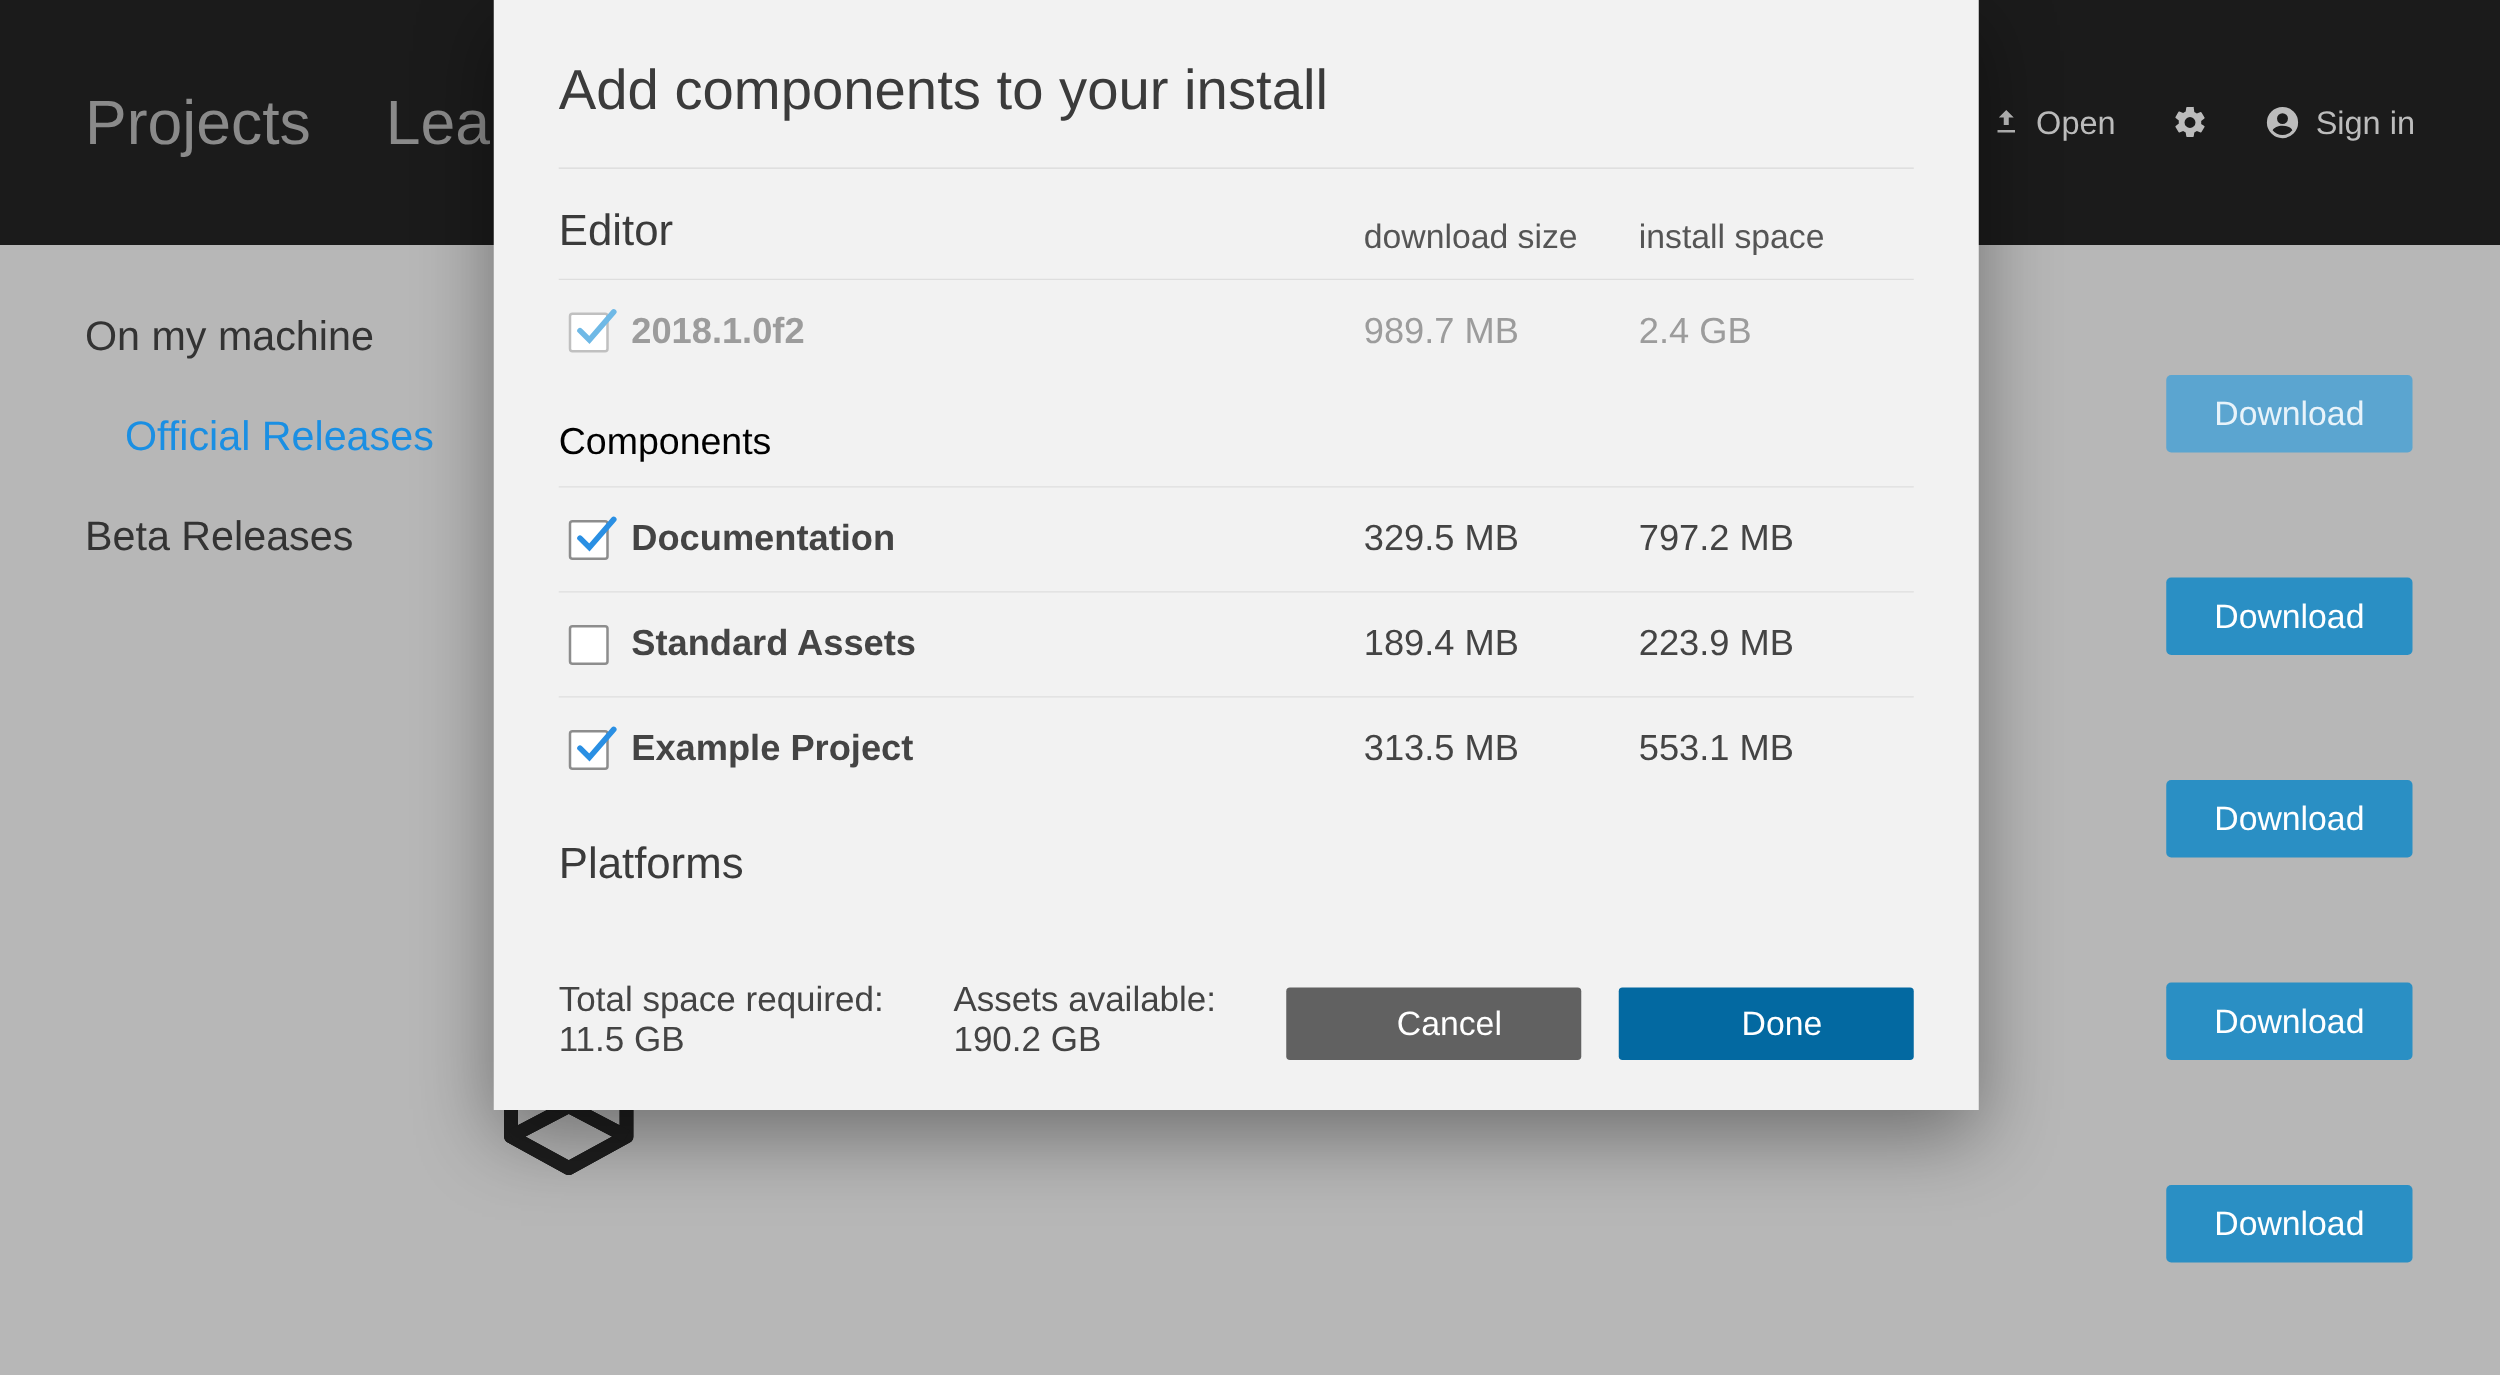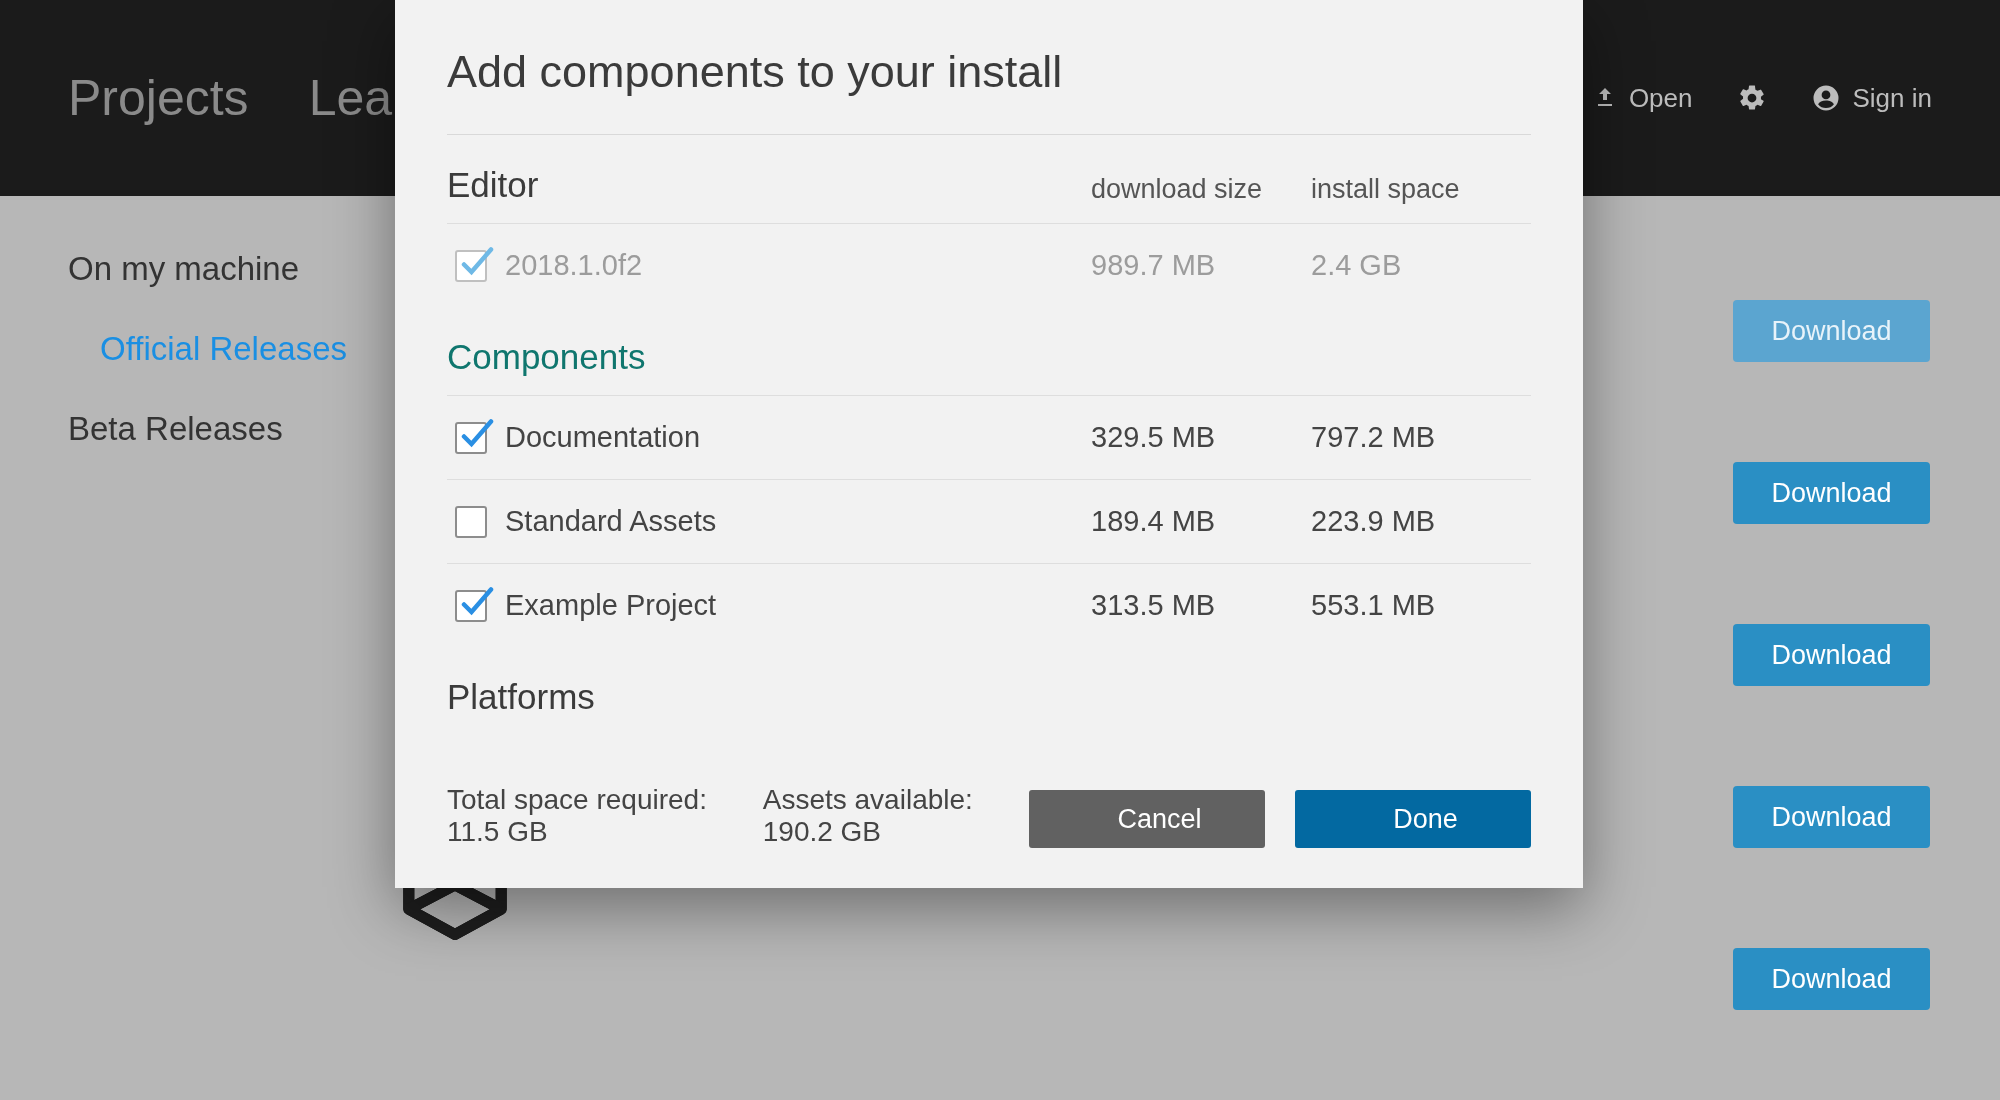--- a/index.html
+++ b/index.html
@@ -53,29 +53,29 @@
     border-bottom: 1px solid #d9d9d9;
   }
 
   .section-header {
     display: grid; grid-template-columns: 1fr 220px 220px;
     font-size: 30px; color: #3b3b3b; padding: 30px 0 18px 0; align-items: end;
   }
   .section-header .title { font-size: 35px; font-weight: 400; }
   .section-header .dl, .section-header .in { color: #555; font-size: 27px; }
 
-  .section-subtitle { font-size: 35px; font-weight: 400; color: #0f766e; padding: 30px 0 18px 0; }
+  .section-subtitle { font-size: 30px; font-weight: 400; color: #000000; padding: 30px 0 18px 0; }
 
   .row {
     display: grid; grid-template-columns: 1fr 220px 220px;
     align-items: center; height: 84px; font-size: 29px; color: #444;
     border-top: 1px solid #dedede;
   }
   .row:last-of-type { border-bottom: 1px solid #dedede; }
-  .row .label { display: flex; align-items: center; gap: 18px; padding-left: 8px; }
+  .row .label { display: flex; align-items: center; gap: 18px; padding-left: 8px; font-weight: bold; }
   .row.disabled { color: #9c9c9c; }
   .row .dl, .row .in { color: #444; }
   .row.disabled .dl, .row.disabled .in { color: #9c9c9c; }
 
   .footer {
     position: absolute; left: 52px; right: 52px; bottom: 40px;
     display: flex; align-items: flex-end; justify-content: space-between;
   }
   .footer .space { font-size: 28px; color: #444; display: flex; flex-direction: row; gap: 24px; }
   .footer .btns { display: flex; gap: 30px; }

